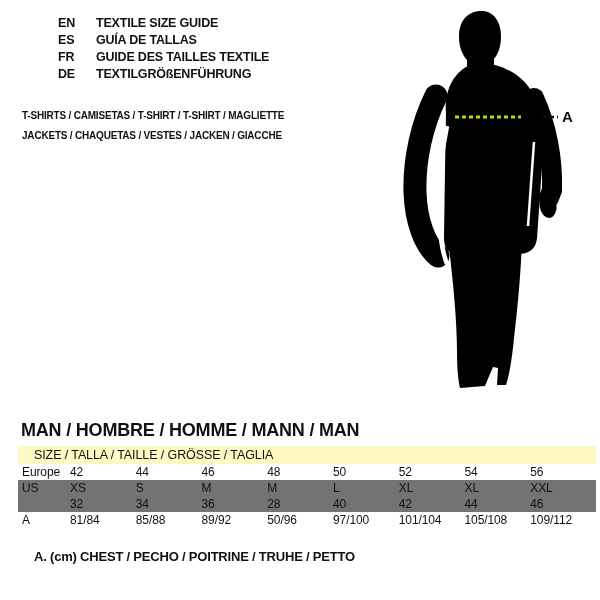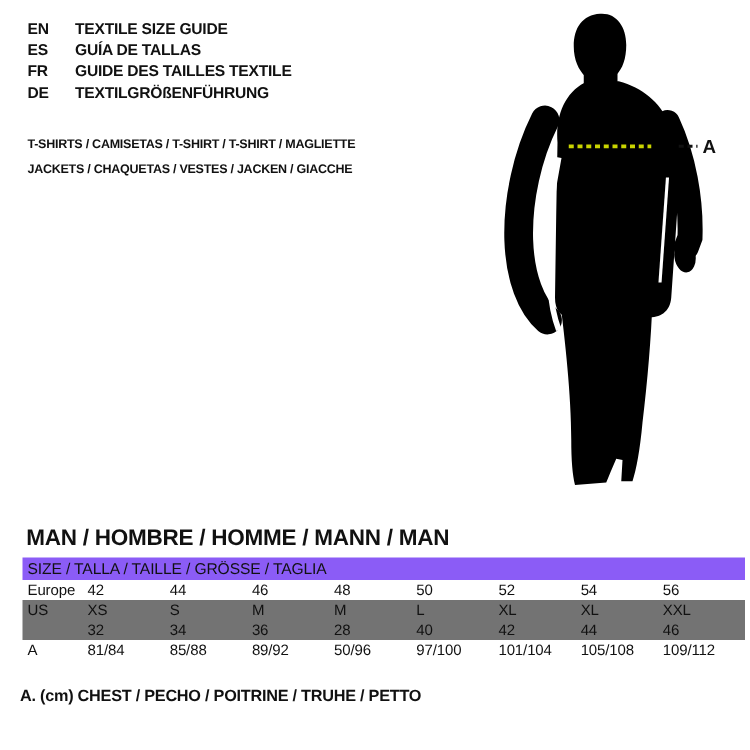--- a/index.html
+++ b/index.html
@@ -2,37 +2,37 @@
 <html><head>
 <meta charset="utf-8">
 <style>
   html,body{margin:0;padding:0;background:#fff;}
   .page{
     position:relative;width:600px;height:600px;background:#ffffff;
     font-family:"Liberation Sans",sans-serif;color:#111;overflow:hidden;
   }
   
   .langs{position:absolute;top:15px;left:22px;font-weight:bold;font-size:12.5px;line-height:17px;letter-spacing:-0.2px;}
-  .lang-row{display:flex;}
+  .lang-row{display:flex;margin-left:36px;}
   .lang-code{width:38px;}
   
   .cats{position:absolute;top:106px;left:22px;font-weight:bold;font-size:10px;line-height:19.5px;letter-spacing:-0.2px;}
   
   .figure{position:absolute;left:400px;top:0;width:200px;height:400px;}
   
   .man-title{position:absolute;top:420px;left:21px;font-weight:bold;font-size:18px;letter-spacing:-0.2px;}
   
   .size-table{position:absolute;top:446px;left:18px;width:578px;font-size:12px;letter-spacing:-0.1px;}
-  .thead{background:#8b5cf6;height:18px;line-height:18px;padding-left:4px;font-size:12.5px;}
+  .thead{background:#fef9c3;height:18px;line-height:18px;padding-left:16px;font-size:12.5px;}
   .trow{display:flex;height:16px;line-height:16px;}
   .trow.shaded{background:#737373;}
   .tlabel{width:48px;padding-left:4px;}
   .tcell{flex:1;text-align:left;}
   
-  .footnote{position:absolute;top:549px;left:16px;font-weight:bold;font-size:13px;letter-spacing:-0.2px;}
+  .footnote{position:absolute;top:549px;left:34px;font-weight:bold;font-size:13px;letter-spacing:-0.2px;}
 </style>
 </head>
 <body>
 
 <div class="page">
 
   <div class="langs">
     <div class="lang-row">
       <span class="lang-code">EN</span>
       <span class="lang-label">TEXTILE SIZE GUIDE</span>

